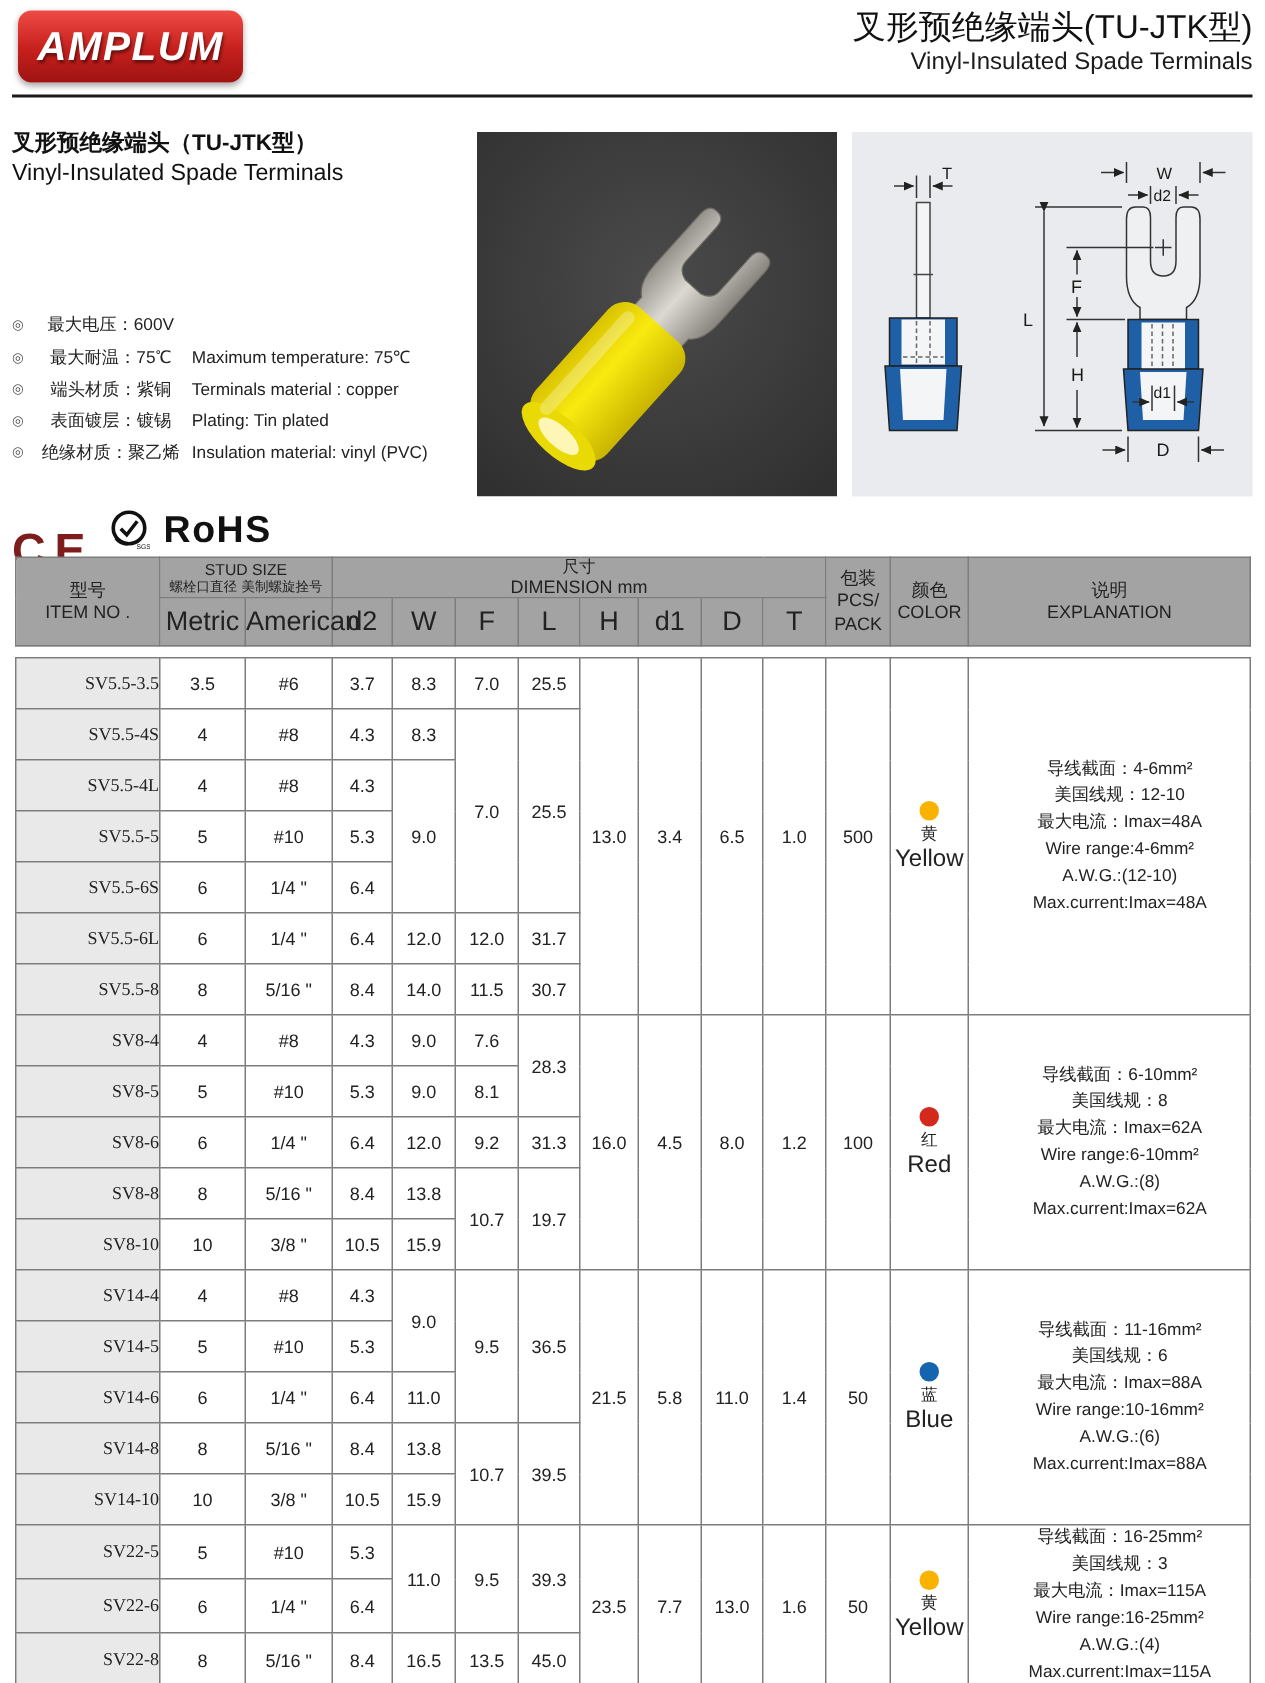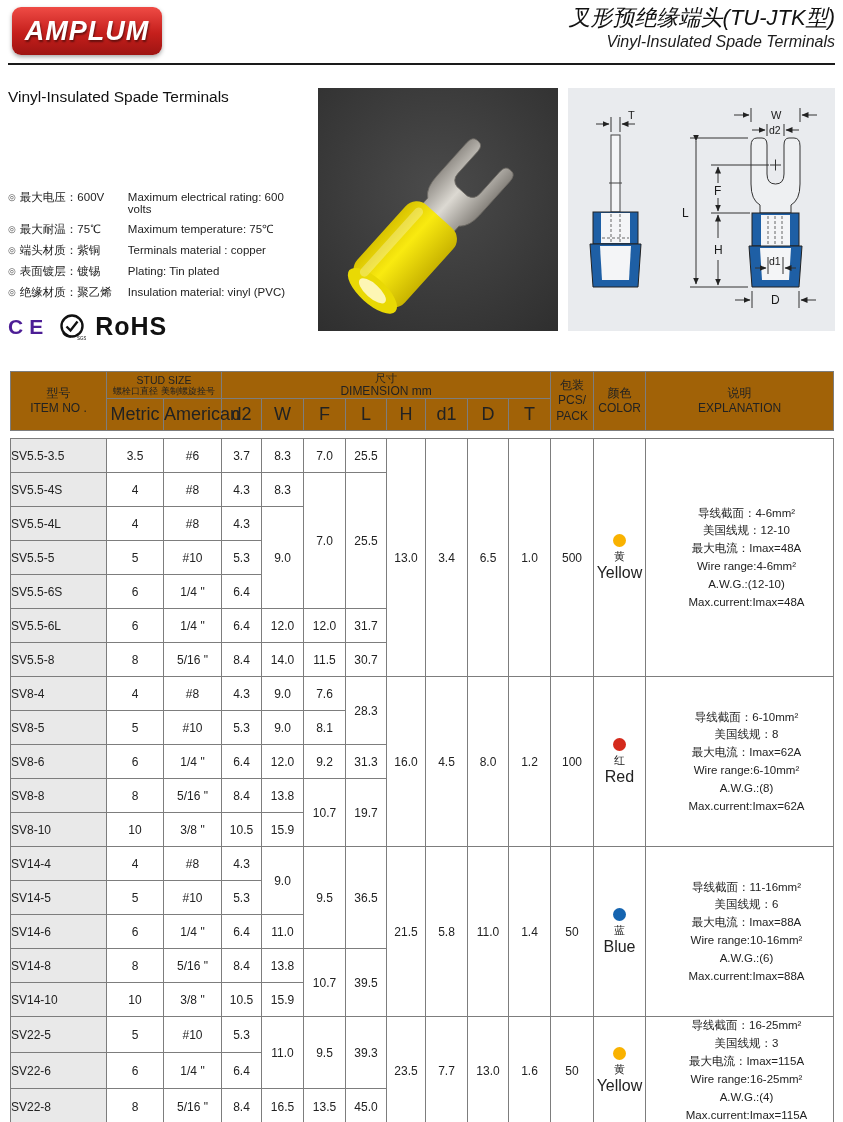--- a/index.html
+++ b/index.html
@@ -5,83 +5,83 @@
   html,body{margin:0;padding:0;background:#fff;}
   .page{position:relative;width:843px;height:1122px;background:#fff;overflow:hidden;
         font-family:"Liberation Sans",sans-serif;color:#222;}
 
   
   .logo{position:absolute;left:12px;top:7px;width:150px;height:48px;border-radius:9px;
         background:linear-gradient(180deg,#ef4b45 0%,#c51f1c 55%,#9e1412 100%);
         display:flex;align-items:center;justify-content:center;box-shadow:0 2px 4px rgba(0,0,0,.35);}
   .logo span{color:#fff;font-weight:bold;font-style:italic;font-size:27px;letter-spacing:1px;
         text-shadow:1px 2px 2px rgba(0,0,0,.45);}
-  .head-titles{position:absolute;right:8px;top:3px;text-align:right;font-style:italic;}
+  .head-titles{position:absolute;right:8px;top:3px;text-align:right;}
   .ht-zh{font-size:22px;color:#111;line-height:1.35;}
   .ht-en{font-size:16px;color:#1c1c1c;}
   .head-rule{position:absolute;left:8px;right:8px;top:63px;border-top:2px solid #1a1a1a;}
 
   
   .intro-left{position:absolute;left:8px;top:86px;width:302px;}
   .il-zh{font-size:15px;font-weight:bold;color:#111;}
   .il-en{font-size:15.5px;color:#111;margin-top:2px;}
   .spec-list{list-style:none;margin:84px 0 0 0;padding:0;}
   .spec-item{display:flex;align-items:baseline;margin-bottom:6px;font-size:11.5px;color:#222;}
   .spec-bullet{font-size:9px;color:#555;margin-right:4px;position:relative;top:-1px;}
-  .spec-zh{width:108px;}
+  .spec-zh{width:108px;text-align:center;}
   .spec-en{flex:1;}
   .certs{margin-top:12px;display:flex;align-items:center;gap:9px;}
-  .ce{font-size:21px;font-weight:bold;letter-spacing:6px;color:#4c1d95;}
+  .ce{font-size:31px;font-weight:bold;letter-spacing:6px;color:#7f1d1d;margin-top:28px;}
   .rohs{font-size:25px;font-weight:bold;color:#111;letter-spacing:1px;}
 
   .photo{position:absolute;left:318px;top:88px;width:240px;height:243px;}
   .diagram{position:absolute;left:568px;top:88px;width:267px;height:243px;background:#e9ebee;}
   .diagram text{font-family:"Liberation Sans",sans-serif;fill:#1a1a1a;}
 
   
   .tablewrap{position:absolute;left:10px;top:371px;width:823px;}
   table{border-collapse:collapse;table-layout:fixed;width:823px;}
   th,td{border:1px solid #7d7d7d;text-align:center;vertical-align:middle;padding:0;color:#222;}
-  .thtable th{background:#a16207;font-weight:normal;}
+  .thtable th{background:#a3a3a3;font-weight:normal;}
   .h1 th{height:24px;font-size:11px;line-height:1.15;}
   .h2 th{height:31px;font-size:18px;}
   th.pre{white-space:pre-line;font-size:12px;line-height:1.3;}
   .stud1{font-size:10.5px;}
   .stud2{display:flex;justify-content:space-between;padding:0 6px;font-size:9px;color:#222;}
   .dim1{font-size:11px;}
   .dim2{font-size:12px;}
   .btable{margin-top:7px;}
   .btable td{height:33px;font-size:12px;background:#fff;}
-  .btable td.item{text-align:left;background:#e9e9e9;}
+  .btable td.item{text-align:right;padding-left:12px;background:#e9e9e9;font-family:Liberation Serif, serif;}
   .btable td.explcell{text-align:center;padding-left:14px;font-size:11.5px;line-height:1.55;}
   .colorcell .dot{width:13px;height:13px;border-radius:50%;margin:0 auto 3px auto;}
   .colorcell .czh{font-size:11px;line-height:1.2;}
   .colorcell .cen{font-size:16px;line-height:1.2;}
 </style>
 </head>
 <body>
 
 <div class="page">
 
   <div class="logo">
     <span>AMPLUM</span>
   </div>
   <div class="head-titles">
     <div class="ht-zh">叉形预绝缘端头(TU-JTK型)</div>
     <div class="ht-en">Vinyl-Insulated Spade Terminals</div>
   </div>
   <div class="head-rule"></div>
 
   <div class="intro-left">
+    <div class="il-zh">叉形预绝缘端头（TU-JTK型）</div>
     <div class="il-en">Vinyl-Insulated Spade Terminals</div>
     <ul class="spec-list" id="speclist">
         <li class="spec-item">
           <span class="spec-bullet">◎</span>
           <span class="spec-zh">最大电压：600V</span>
-          <span class="spec-en">Maximum electrical rating: 600 volts</span>
         </li>
         <li class="spec-item">
           <span class="spec-bullet">◎</span>
           <span class="spec-zh">最大耐温：75℃</span>
           <span class="spec-en">Maximum temperature: 75℃</span>
         </li>
         <li class="spec-item">
           <span class="spec-bullet">◎</span>
           <span class="spec-zh">端头材质：紫铜</span>
           <span class="spec-en">Terminals material : copper</span>

